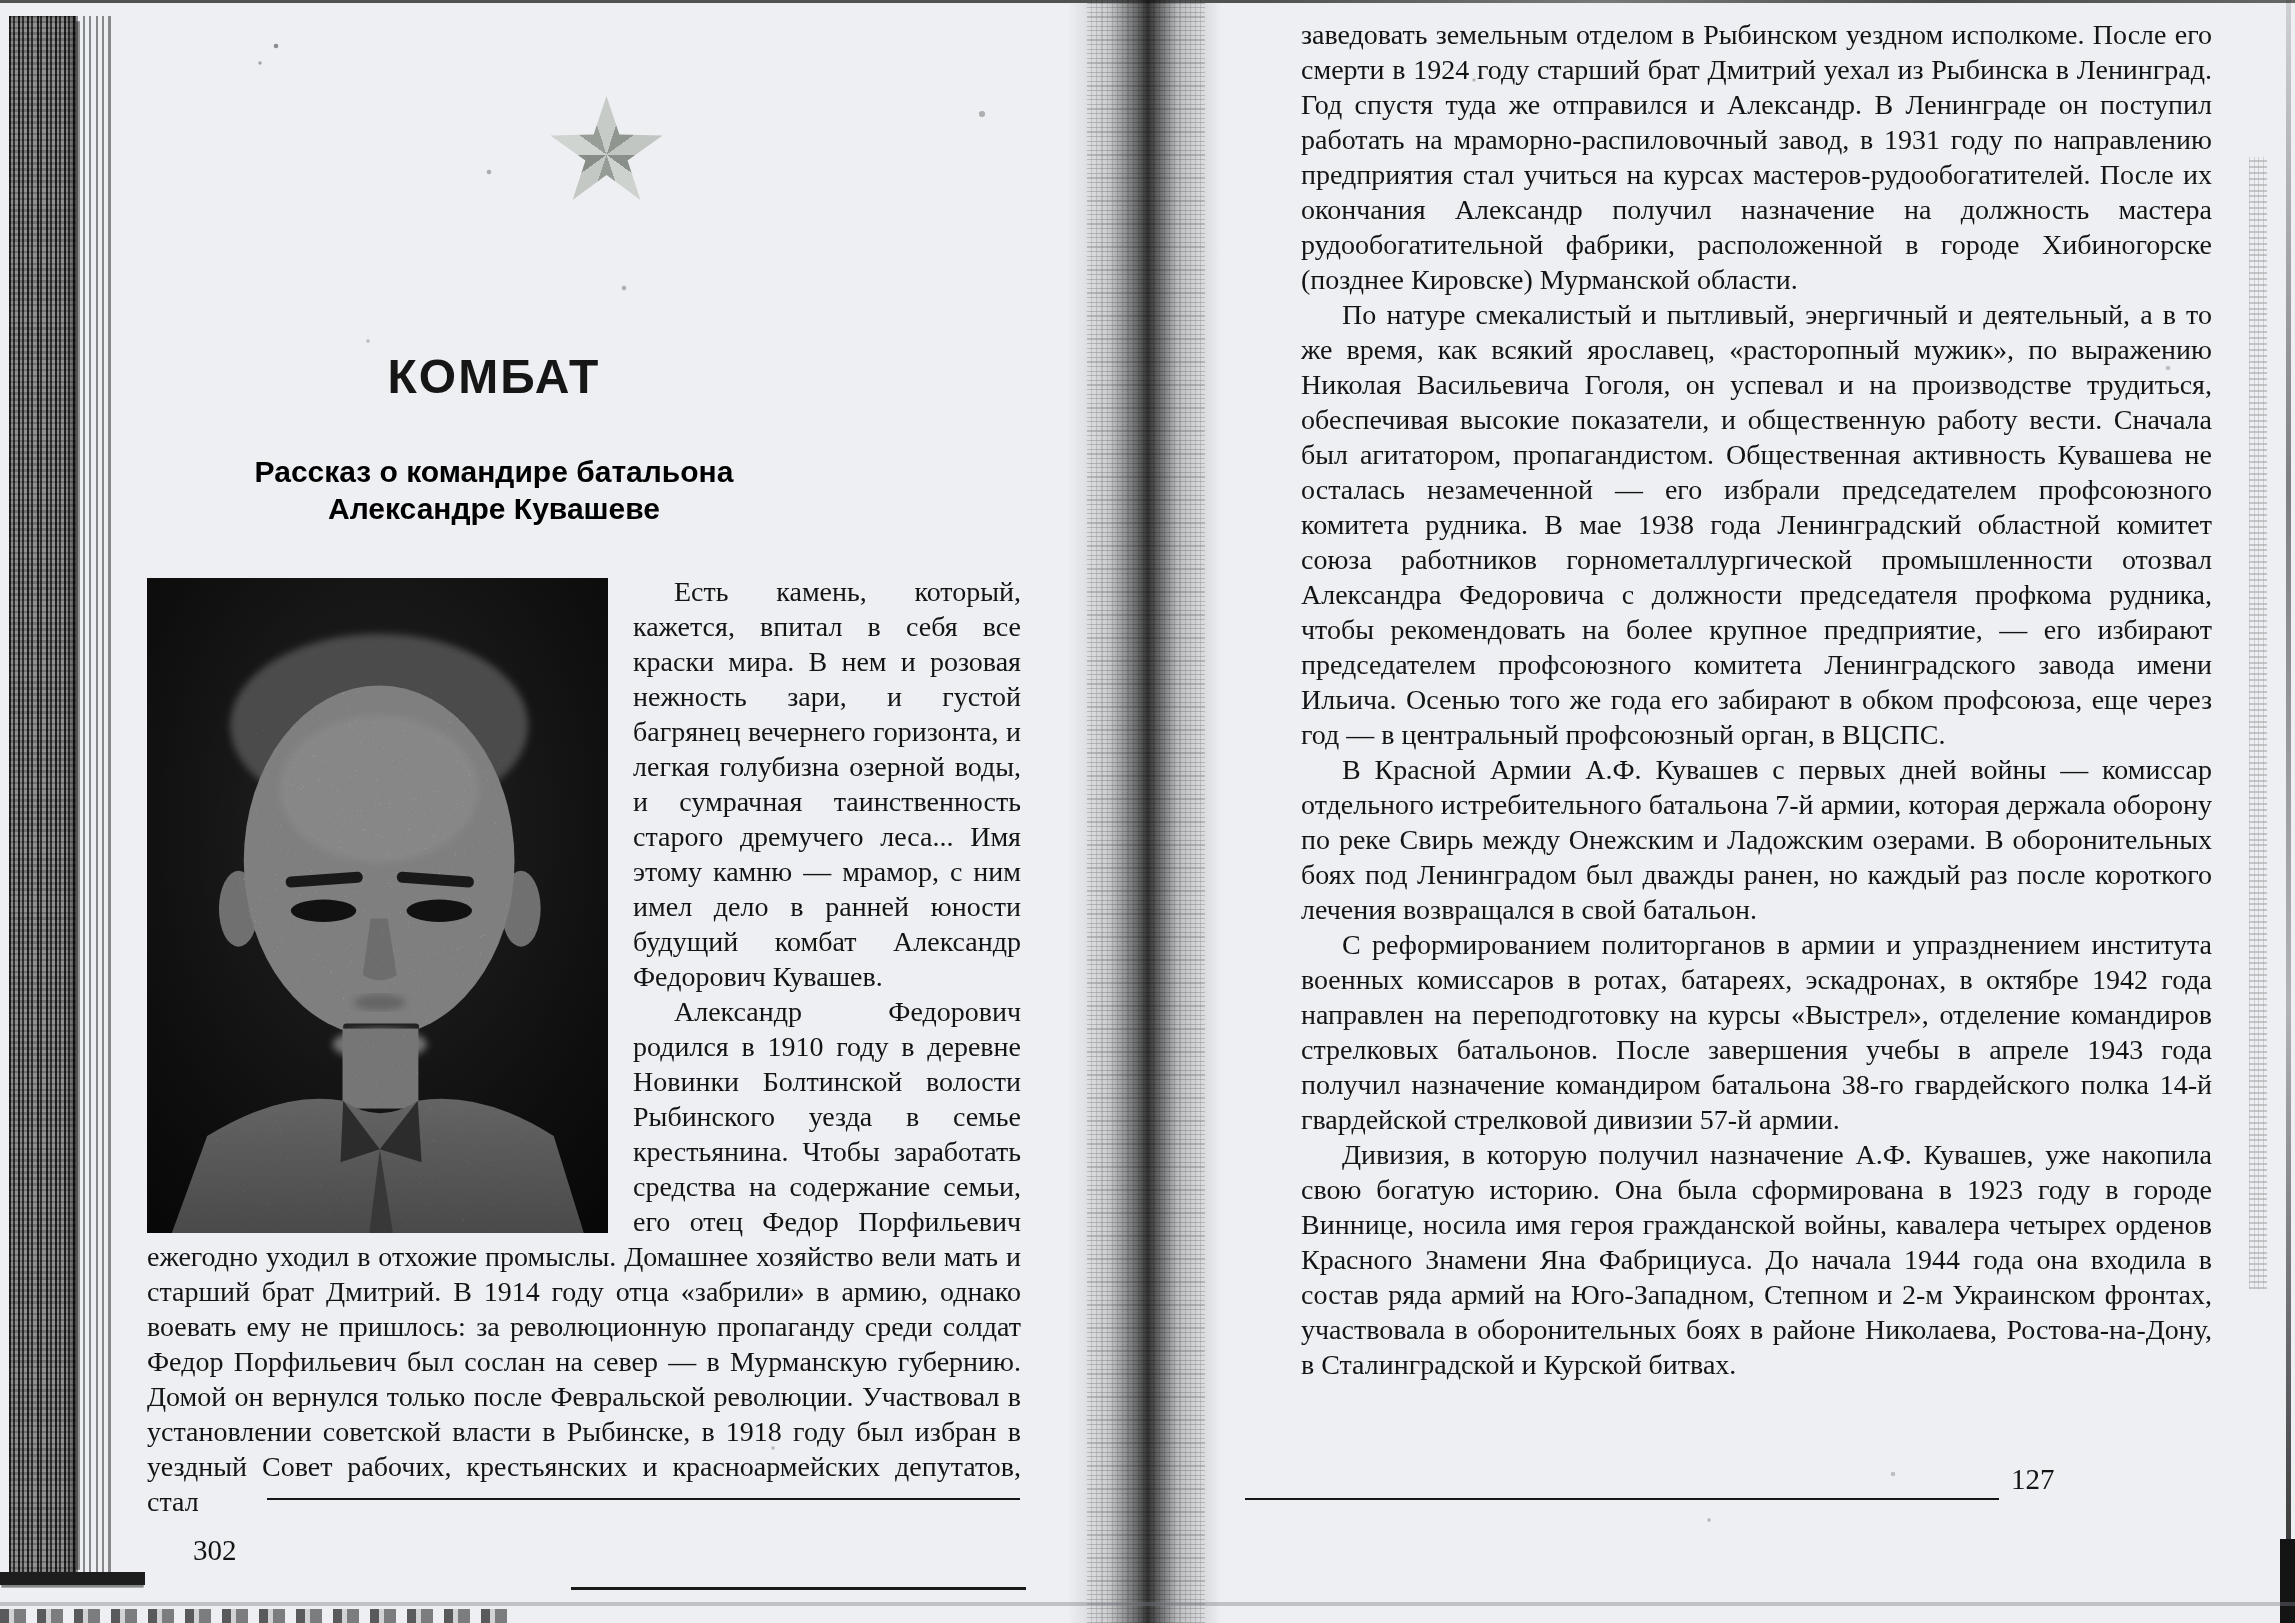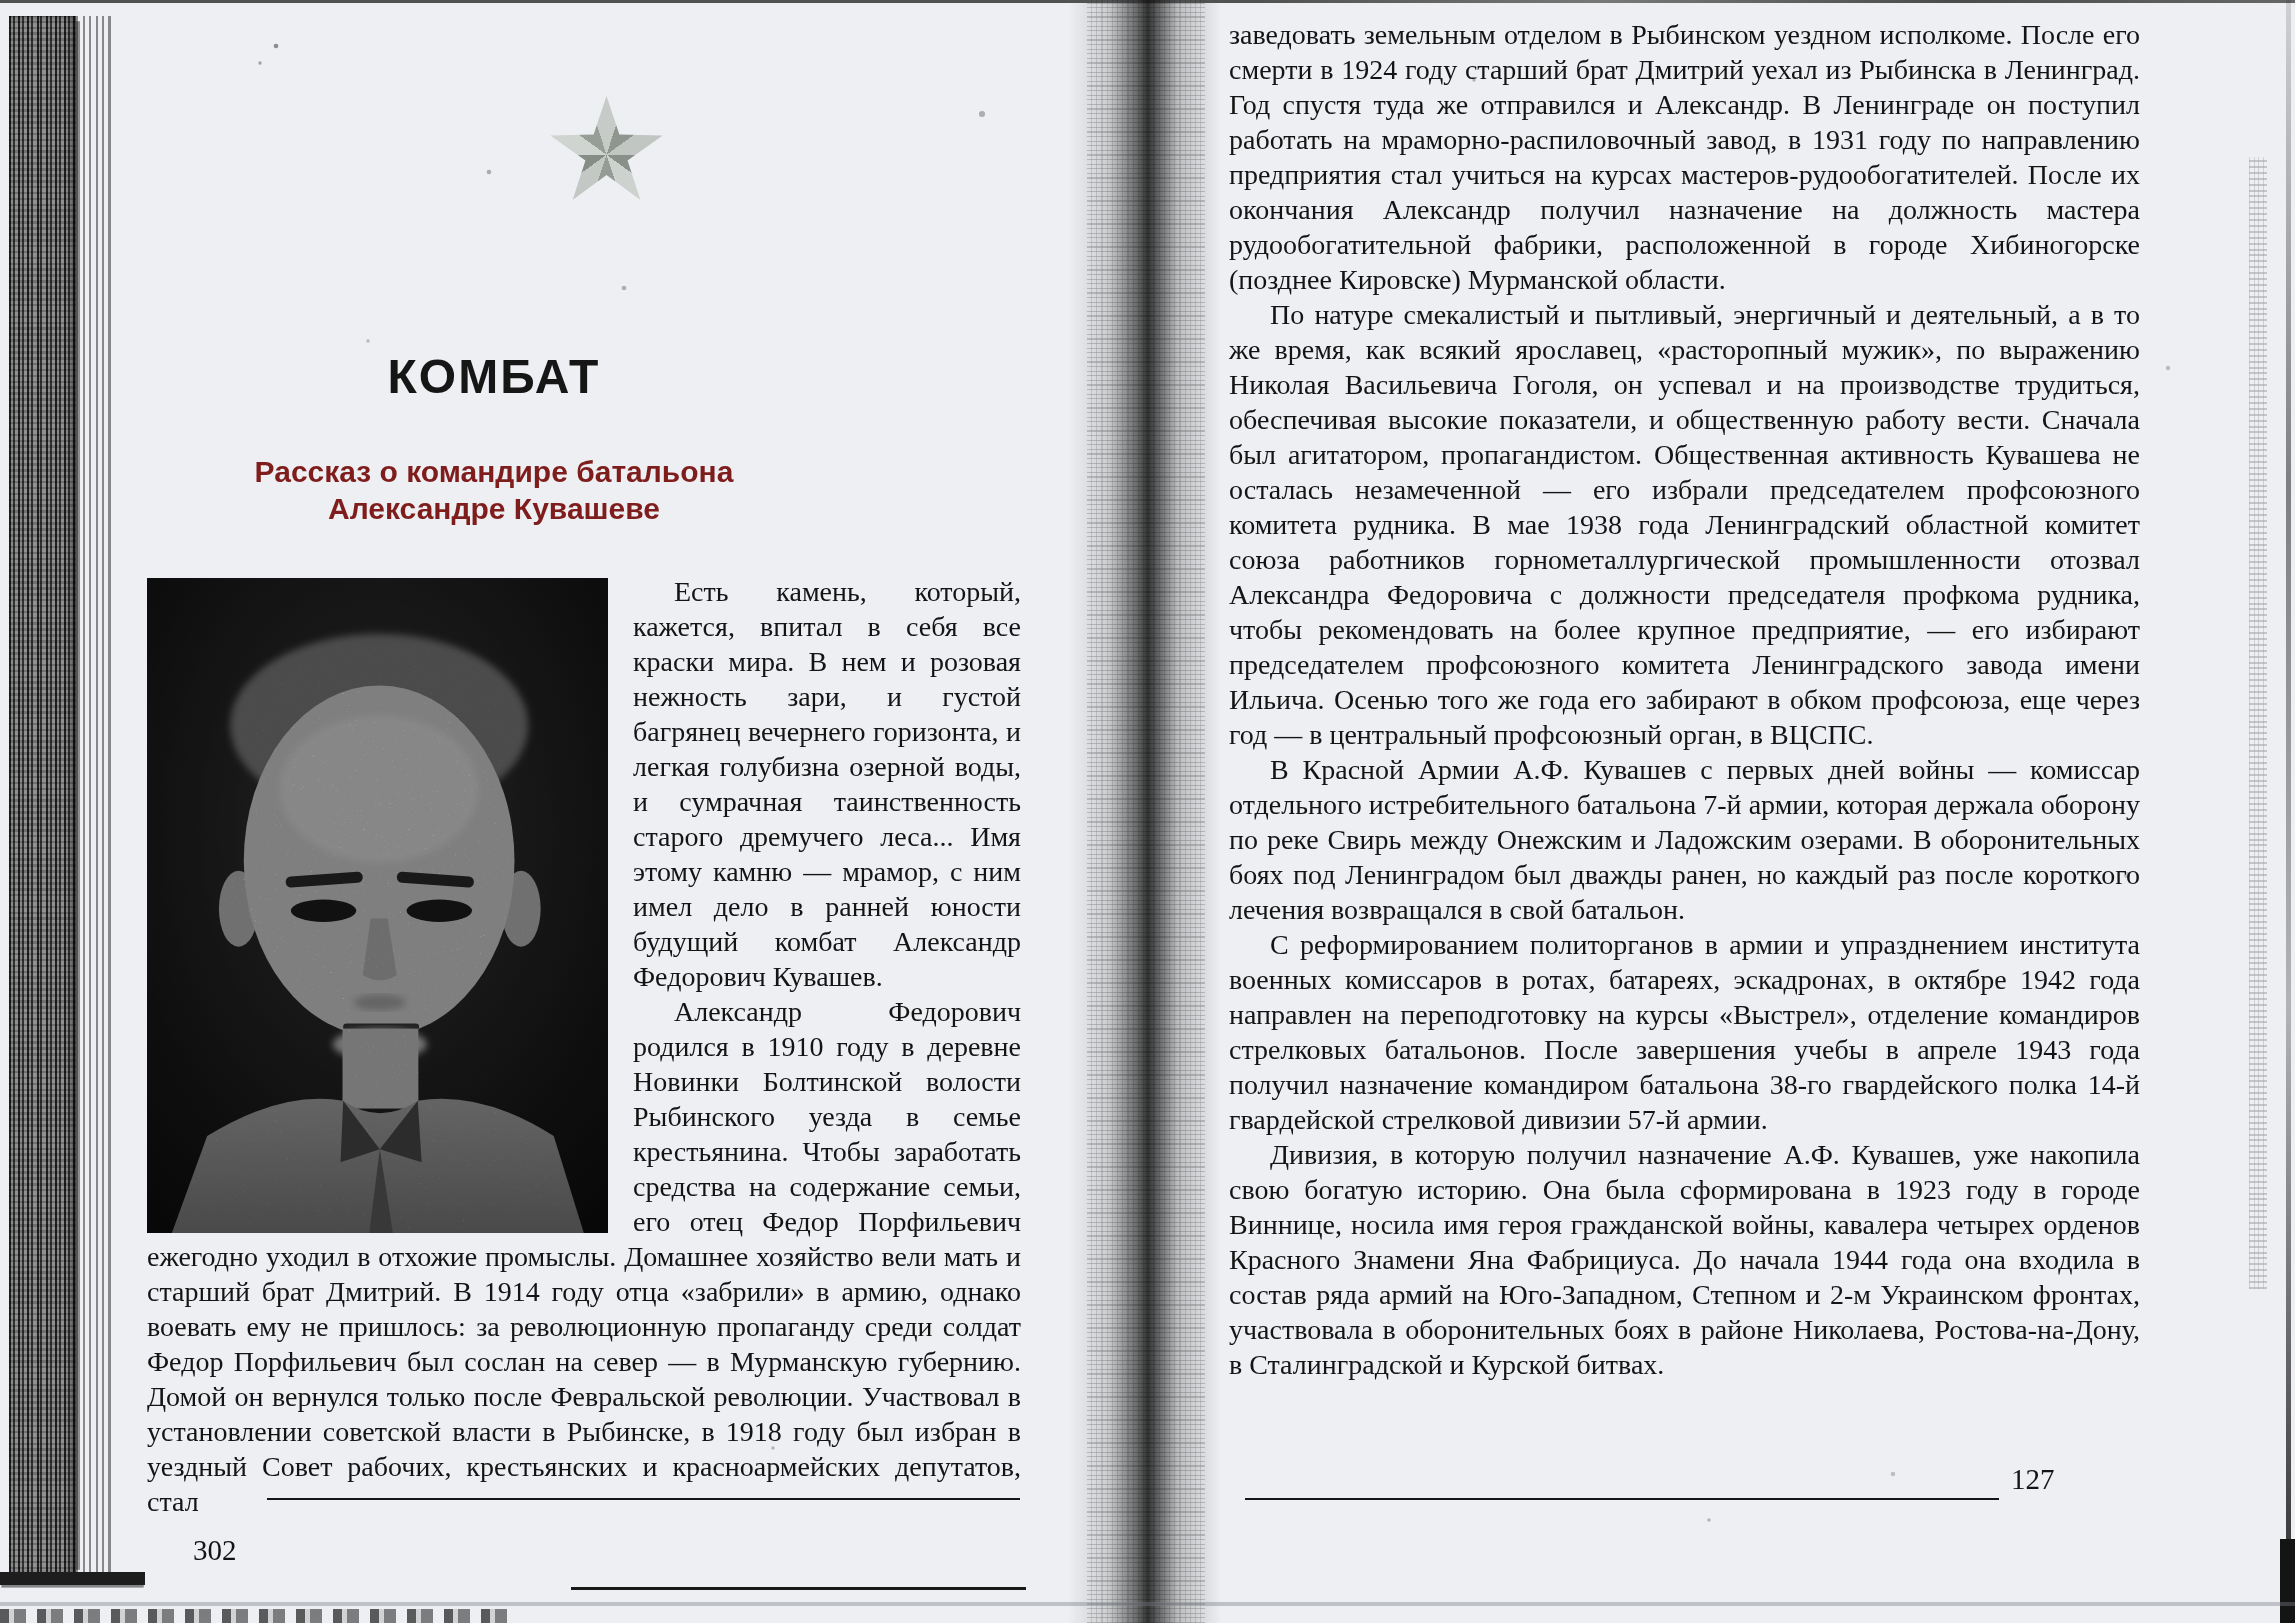--- a/index.html
+++ b/index.html
@@ -57,29 +57,29 @@
   .left-page{position:absolute;left:147px;top:0;width:874px;height:1431px;}
   .star-wrap{position:absolute;left:401px;top:96px;width:117px;height:113px;}
   .star{width:100%;height:100%;
     clip-path:polygon(50% 0%,61% 34%,98% 35%,68% 57%,79% 92%,50% 70%,21% 92%,32% 57%,2% 35%,39% 34%);
     background:conic-gradient(from -18deg at 50% 52%,
       #c7cbc7 0 36deg,#8f958f 0 72deg,#c2c6c2 0 108deg,#899089 0 144deg,#ced2ce 0 180deg,
       #959b95 0 216deg,#c4c8c4 0 252deg,#868c86 0 288deg,#d0d4d0 0 324deg,#979d97 0 360deg);}
   .page-title{position:absolute;left:0;top:353px;width:694px;margin:0;text-align:center;
     font:700 48px/1 "Liberation Sans", sans-serif;letter-spacing:2px;color:#161616;}
   .page-subtitle{position:absolute;left:0;top:453px;width:694px;text-align:center;
-    font:700 30px/37px "Liberation Sans", sans-serif;color:#7f1d1d;}
+    font:700 30px/37px "Liberation Sans", sans-serif;color:#000000;}
   .left-body{position:absolute;left:0;top:574px;width:874px;
     font:28px/35px "Liberation Serif", serif;text-align:justify;}
   .left-body p{margin:0;text-indent:41px;}
   .photo-fig{float:left;width:461px;height:655px;margin:3.9px 25px 3.9px 0;}
   .photo-fig svg{display:block;width:100%;height:100%;}
 
   
-  .right-page{position:absolute;left:1229px;top:17px;width:911px;
+  .right-page{position:absolute;left:1301px;top:17px;width:911px;
     font:28px/35px "Liberation Serif", serif;text-align:justify;}
   .right-page p{margin:0;text-indent:41px;}
   .right-page p:first-child{text-indent:0;}
 
   
   .pn{position:absolute;font:29px/1 "Liberation Serif", serif;color:#141414;}
   .pn-left{left:193px;top:1536px;}
   .pn-right{left:2011px;top:1465px;}
   .rule{position:absolute;height:0;border-top:2.6px solid #161616;}
   .rule-left{left:267px;top:1498px;width:753px;}

